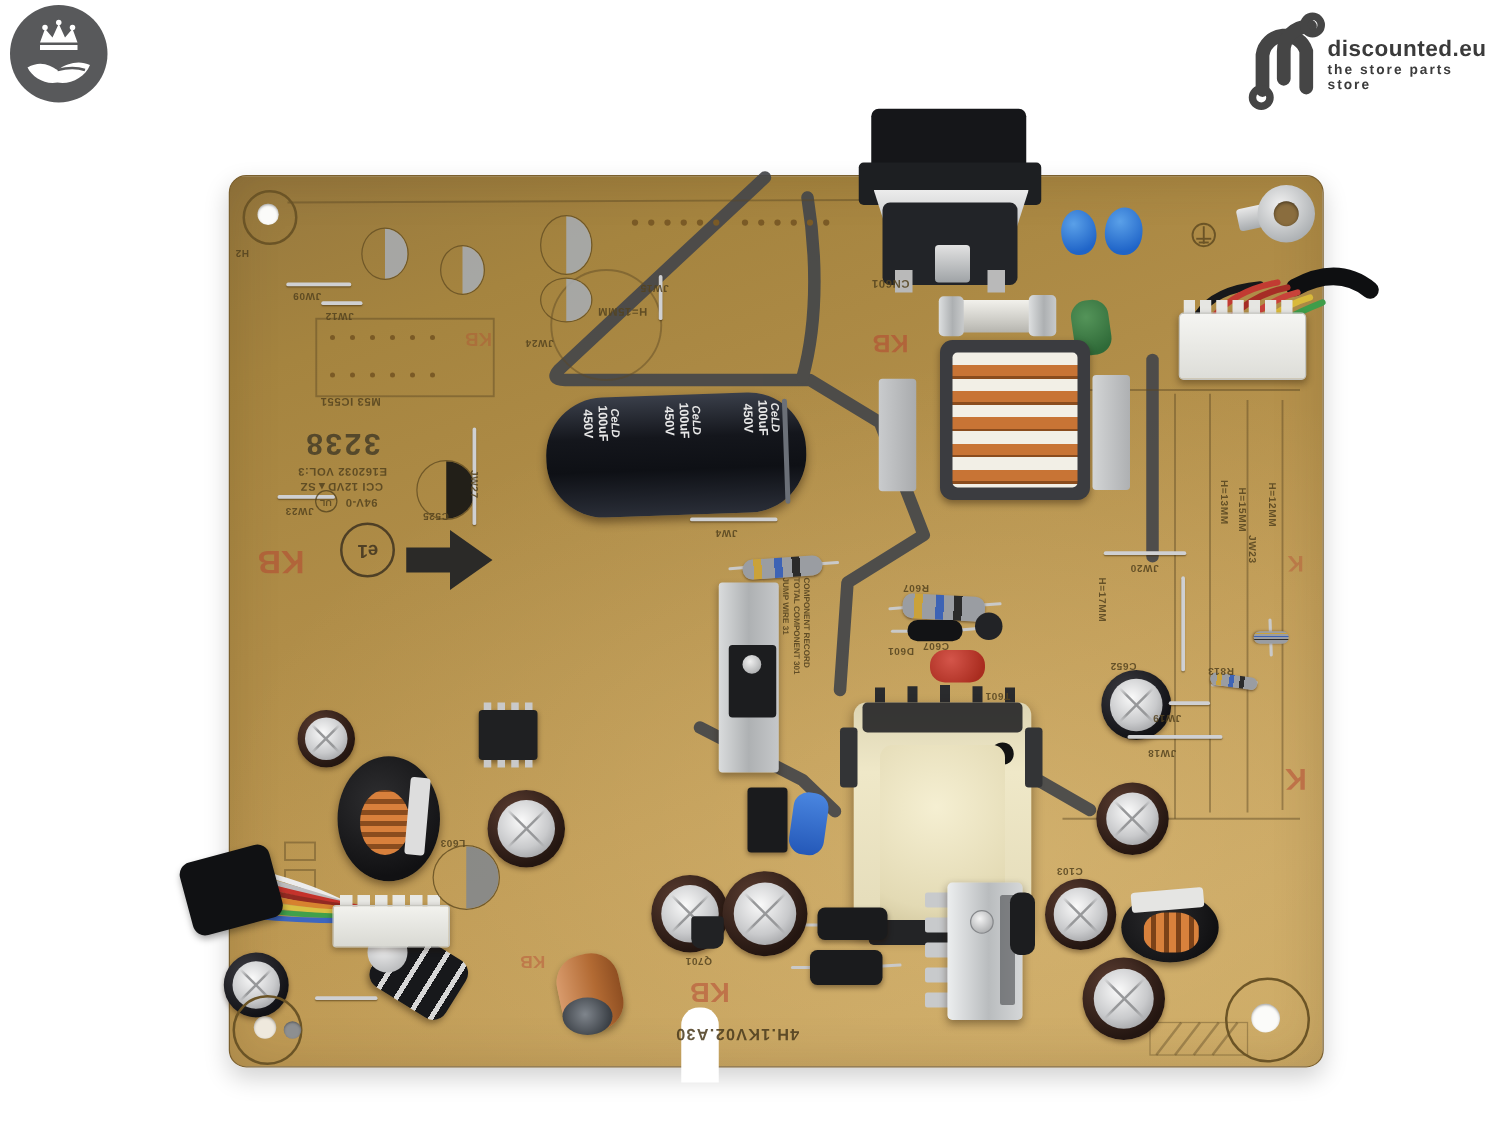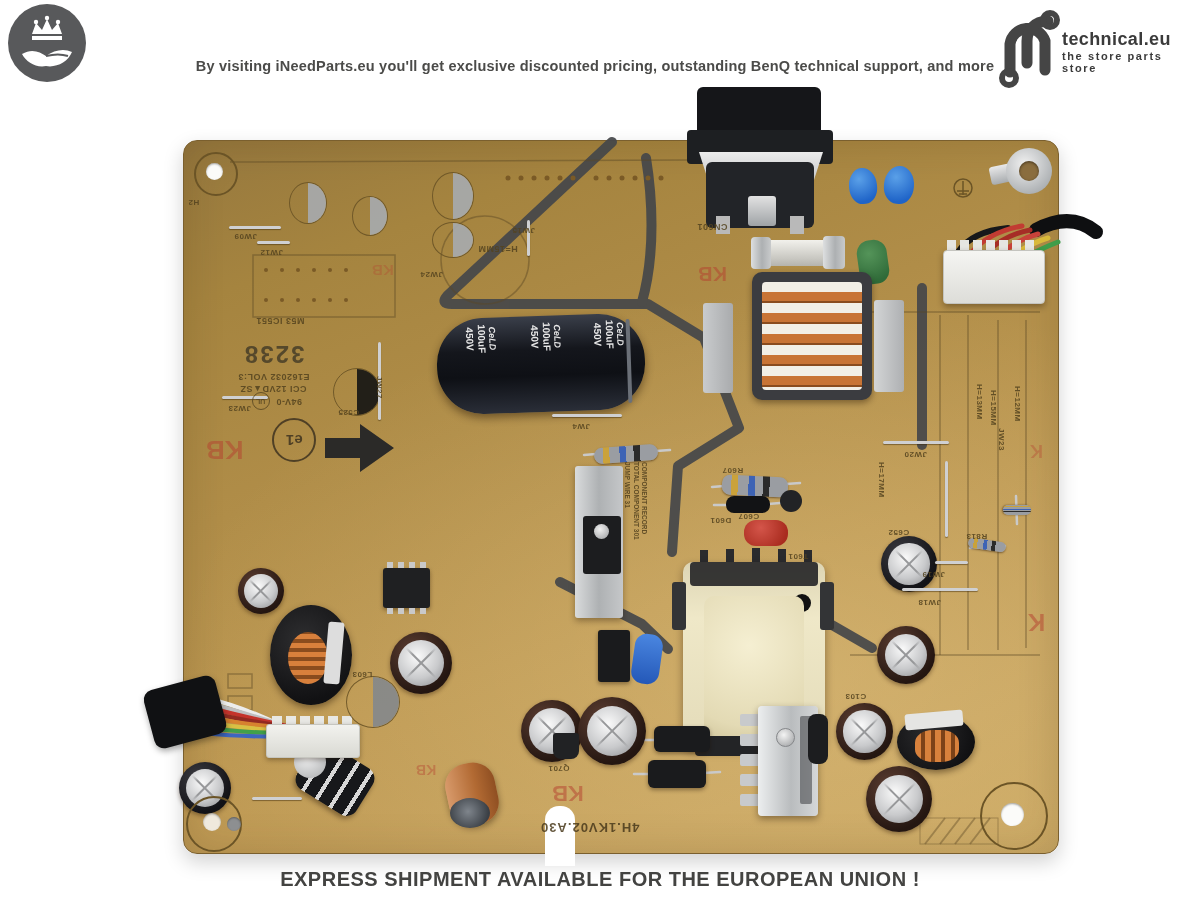--- a/index.html
+++ b/index.html
@@ -56,34 +56,33 @@
       <path d="M24 30 L28 19 L34 26 L39 15 L44 26 L50 19 L54 30 Z" fill="#fff"></path>
       <circle cx="28" cy="18" r="2.2" fill="#fff"></circle>
       <circle cx="39" cy="14" r="2.2" fill="#fff"></circle>
       <circle cx="50" cy="18" r="2.2" fill="#fff"></circle>
       <rect x="24" y="32" width="30" height="4" fill="#fff"></rect>
       <path d="M14 50 C 24 44 32 48 38 52 C 46 46 56 44 64 48 C 60 58 48 64 38 62 C 28 64 18 58 14 50 Z" fill="#fff"></path>
       <path d="M38 52 C 46 50 54 50 60 52" stroke="#58595b" stroke-width="2" fill="none"></path>
     </svg>
   </div>
 
-  <div class="promo">By visiting iNeedParts.eu you'll get exclusive discounted pricing, outstanding BenQ technical support, and more</div>
 
   <div class="abs" style="left:998px;top:8px;width:62px;height:80px;">
     <svg width="62" height="80" viewBox="0 0 62 80">
       <g stroke="#454545" fill="none" stroke-linecap="round">
         <path d="M12 64 L12 36 A 18 18 0 0 1 47 33 L47 62" stroke-width="11"></path>
         <path d="M50 13 C 36 13 29 23 29 33 L29 55" stroke-width="11"></path>
         <circle cx="52" cy="12" r="7" stroke-width="6"></circle>
         <circle cx="11" cy="70" r="7" stroke-width="6"></circle>
       </g>
     </svg>
   </div>
   <div class="abs" style="left:1062px;top:30px;width:135px;">
-    <div class="brand-name">technical.eu</div>
+    <div class="brand-name">discounted.eu</div>
     <div class="brand-tag">the store parts store</div>
   </div>
 
   <div class="abs" style="left:0;top:0;width:1200px;height:900px;">
 
     <div class="board"></div>
 
     <svg class="abs" style="left:0;top:0;" width="1200" height="900">
 
       <g stroke="#45474a" stroke-width="10" fill="none" stroke-linecap="round" stroke-linejoin="round" opacity="0.92">
@@ -465,15 +464,14 @@
 
     <div class="stamp" style="left:206px;top:434px;font-size:26px;">KB</div>
     <div class="stamp" style="left:698px;top:262px;font-size:20px;">KB</div>
     <div class="stamp" style="left:372px;top:262px;font-size:15px;opacity:.3;">KB</div>
     <div class="stamp" style="left:552px;top:780px;font-size:22px;">KB</div>
     <div class="stamp" style="left:416px;top:762px;font-size:14px;opacity:.4;">KB</div>
     <div class="stamp" style="left:1028px;top:608px;font-size:24px;">K</div>
     <div class="stamp" style="left:1030px;top:440px;font-size:18px;opacity:.35;">K</div>
   </div>
 
-  <div class="shipnote">EXPRESS SHIPMENT AVAILABLE FOR THE EUROPEAN UNION !</div>
 
 </div>
 
 </body></html>

